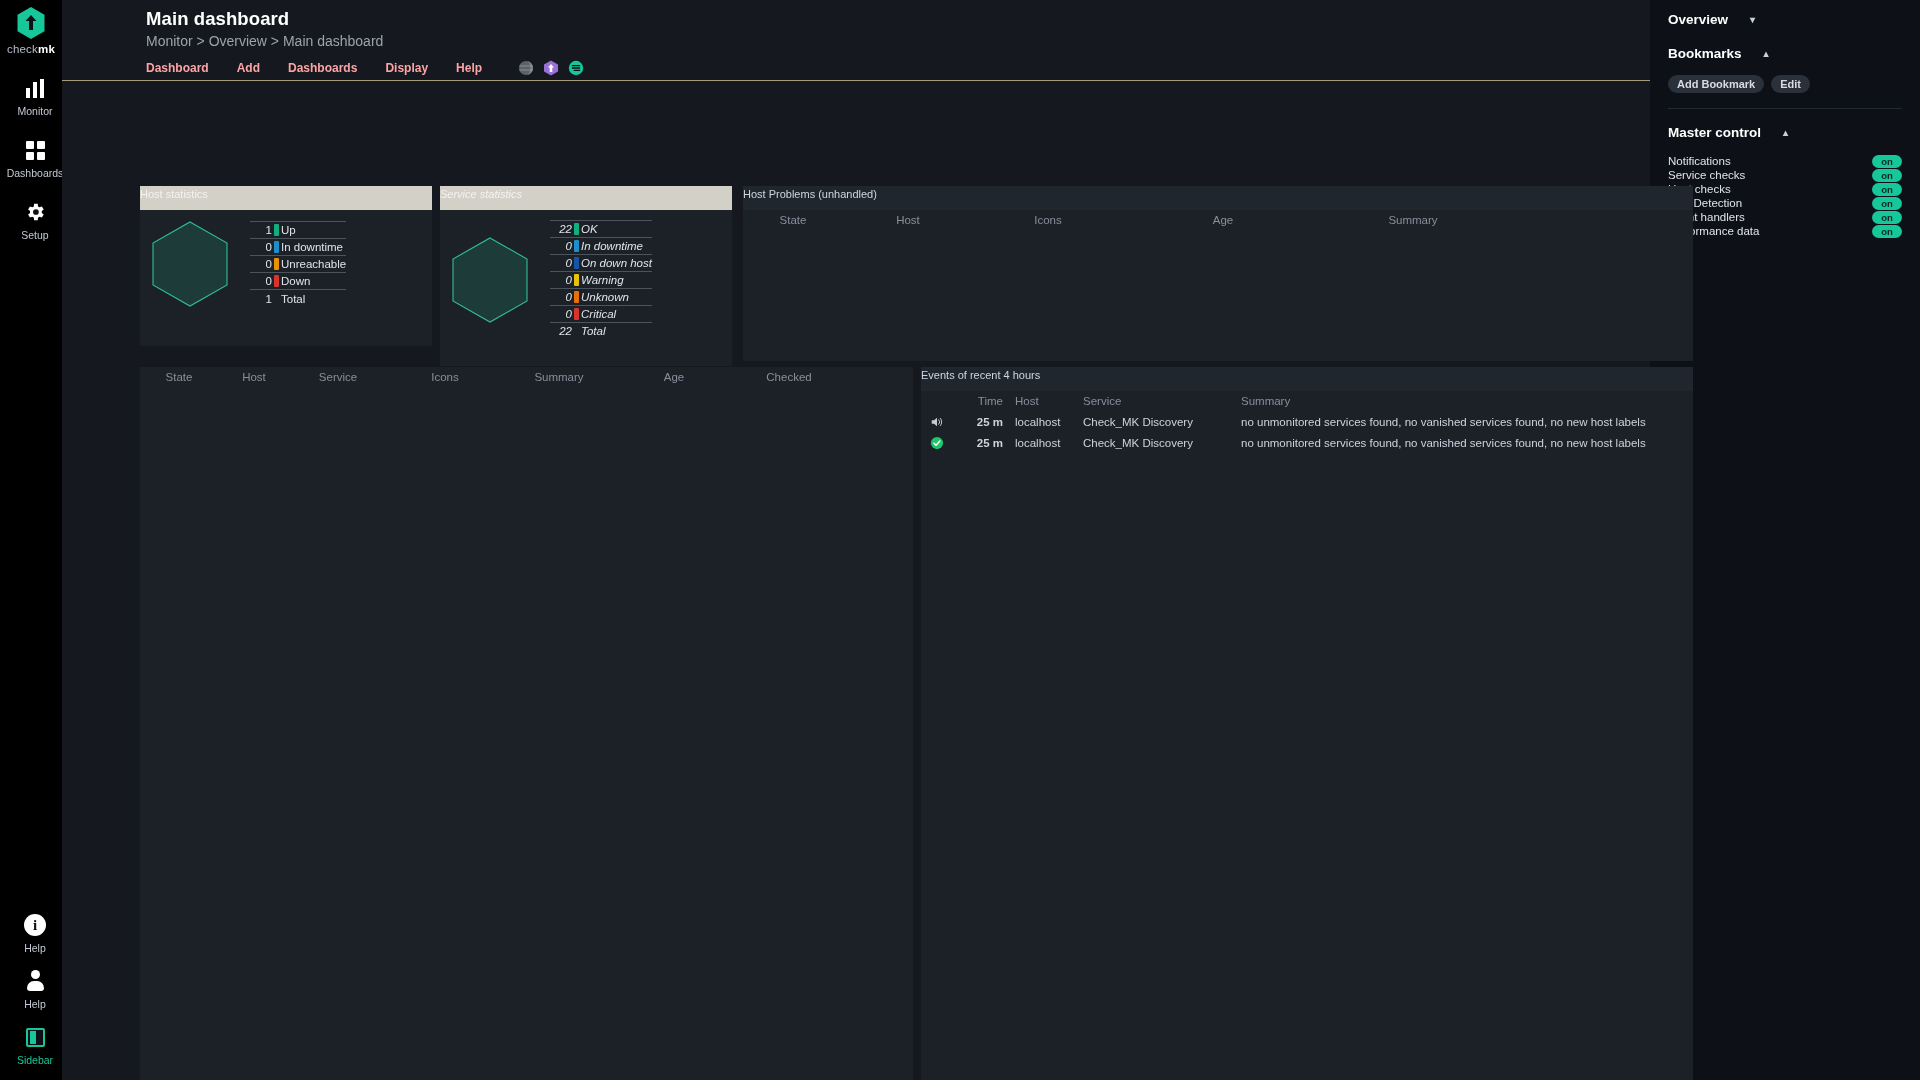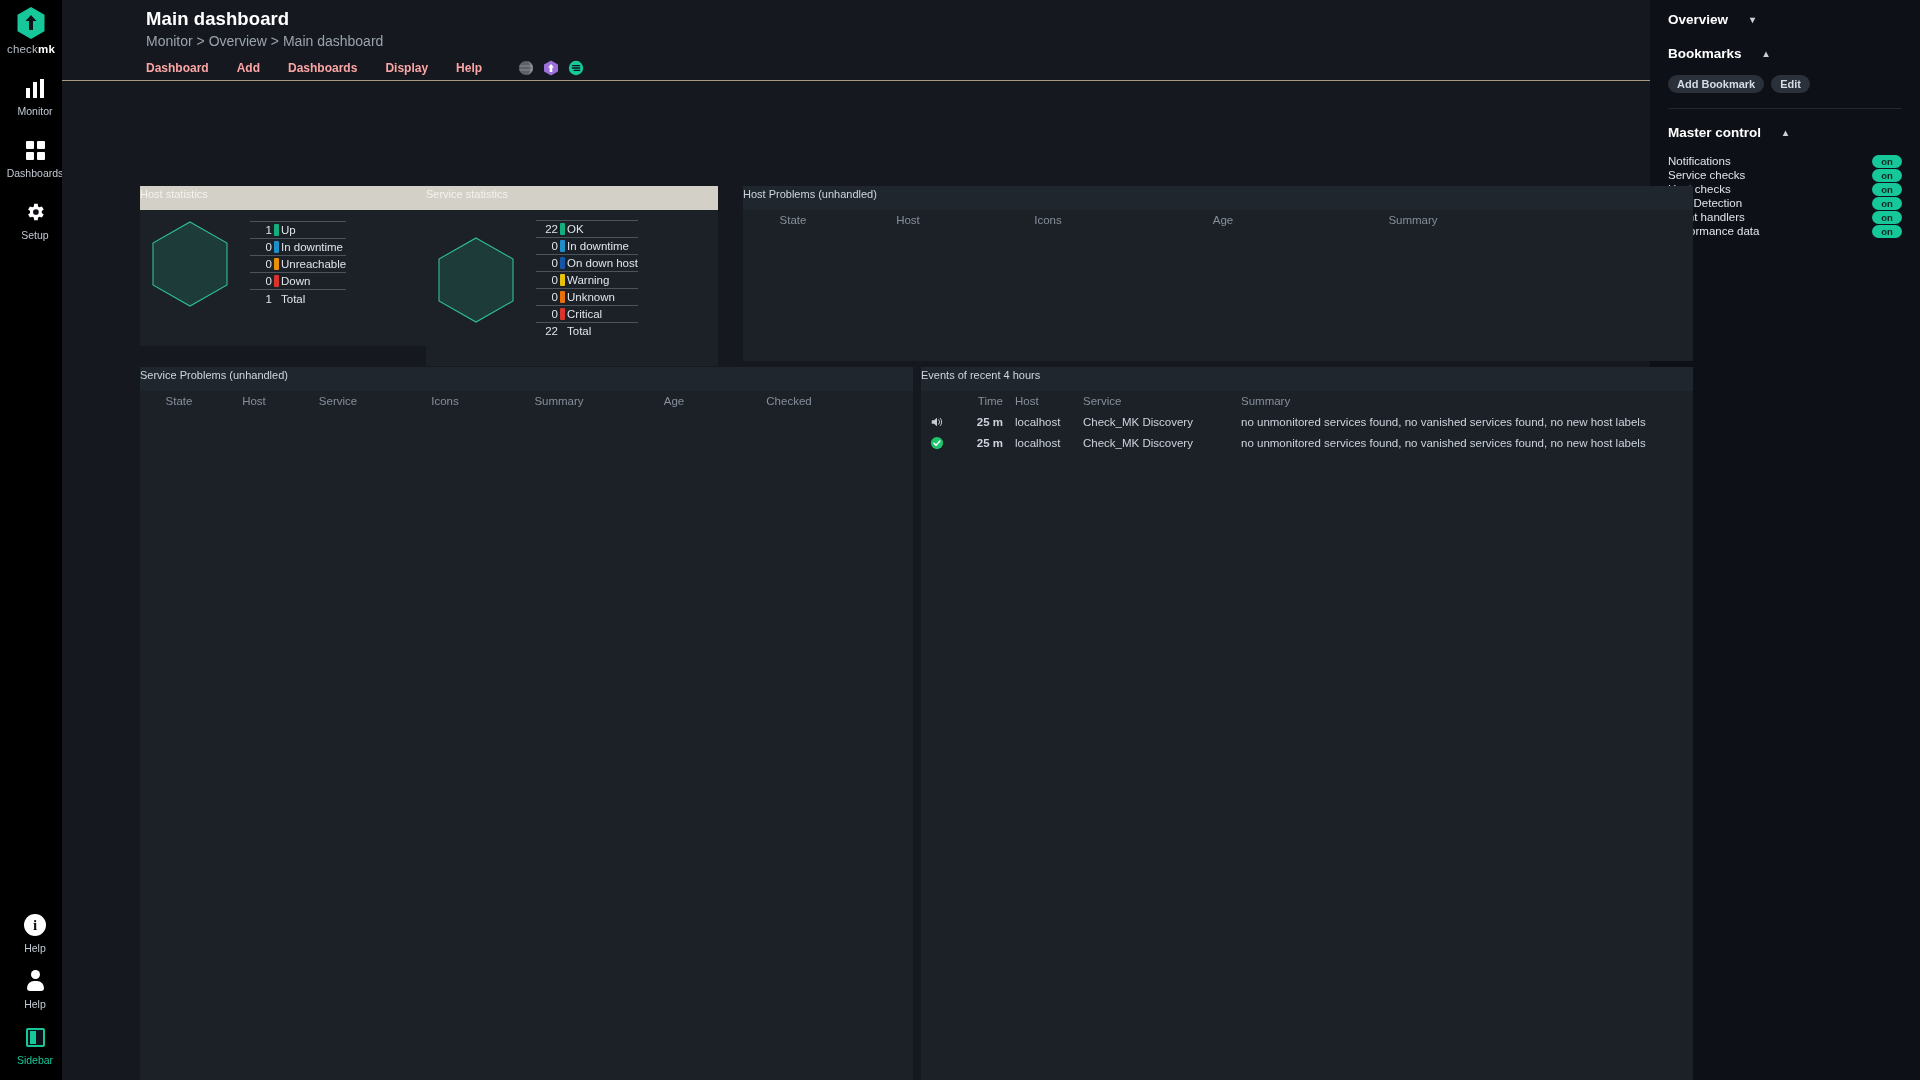--- a/index.html
+++ b/index.html
@@ -309,21 +309,21 @@
             <tr>
               <td class="st-num">1</td>
               <td class="st-sw"></td>
               <td class="st-lbl">Total</td>
             </tr>
           </tbody>
             </table>
         </div>
       </div>
 
-      <div class="widget" style="left:364px; top:105px; width:292px; height:180px;">
+      <div class="widget" style="left:378px; top:105px; width:292px; height:180px;font-style:italic;">
         <div class="wtitle light">Service statistics</div>
         <div class="statbody">
           <div class="hexwrap">
             <div class="hex">
               <svg width="80" height="88" viewBox="0 0 80 88">
                 <polygon points="40,2 77,23 77,65 40,86 3,65 3,23" fill="#1d3b39" stroke="#2fbf95" stroke-width="1.1"></polygon>
               </svg>
             </div>
           </div>
           <table class="stattable">
@@ -385,21 +385,20 @@
         <div class="thead">
           <span style="width:100px;text-align:center">State</span>
           <span style="width:130px;text-align:center">Host</span>
           <span style="width:150px;text-align:center">Icons</span>
           <span style="width:200px;text-align:center">Age</span>
           <span style="width:180px;text-align:center">Summary</span>
         </div>
       </div>
 
       <div class="widget" style="left:78px; top:286px; width:773px; height:786px;">
-        <div class="wtitle dark">Service Problems (unhandled)</div>
         <div class="thead">
           <span style="width:78px;text-align:center">State</span>
           <span style="width:72px;text-align:center">Host</span>
           <span style="width:96px;text-align:center">Service</span>
           <span style="width:118px;text-align:center">Icons</span>
           <span style="width:110px;text-align:center">Summary</span>
           <span style="width:120px;text-align:center">Age</span>
           <span style="width:110px;text-align:center">Checked</span>
         </div>
       </div>

